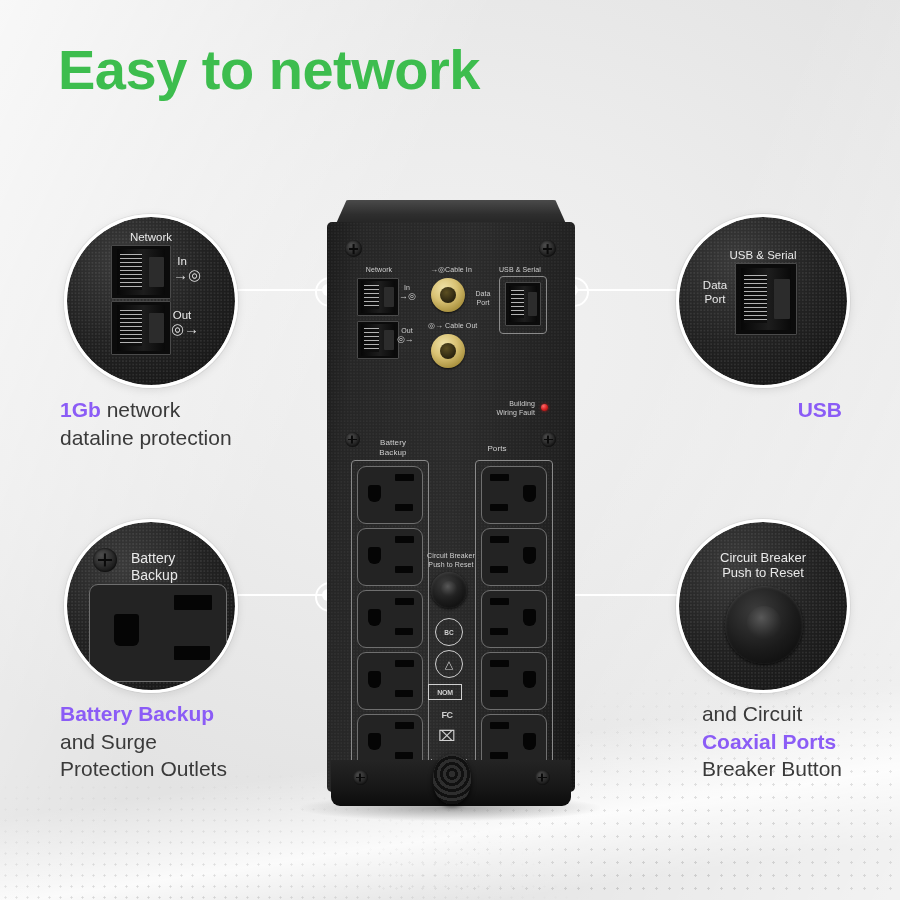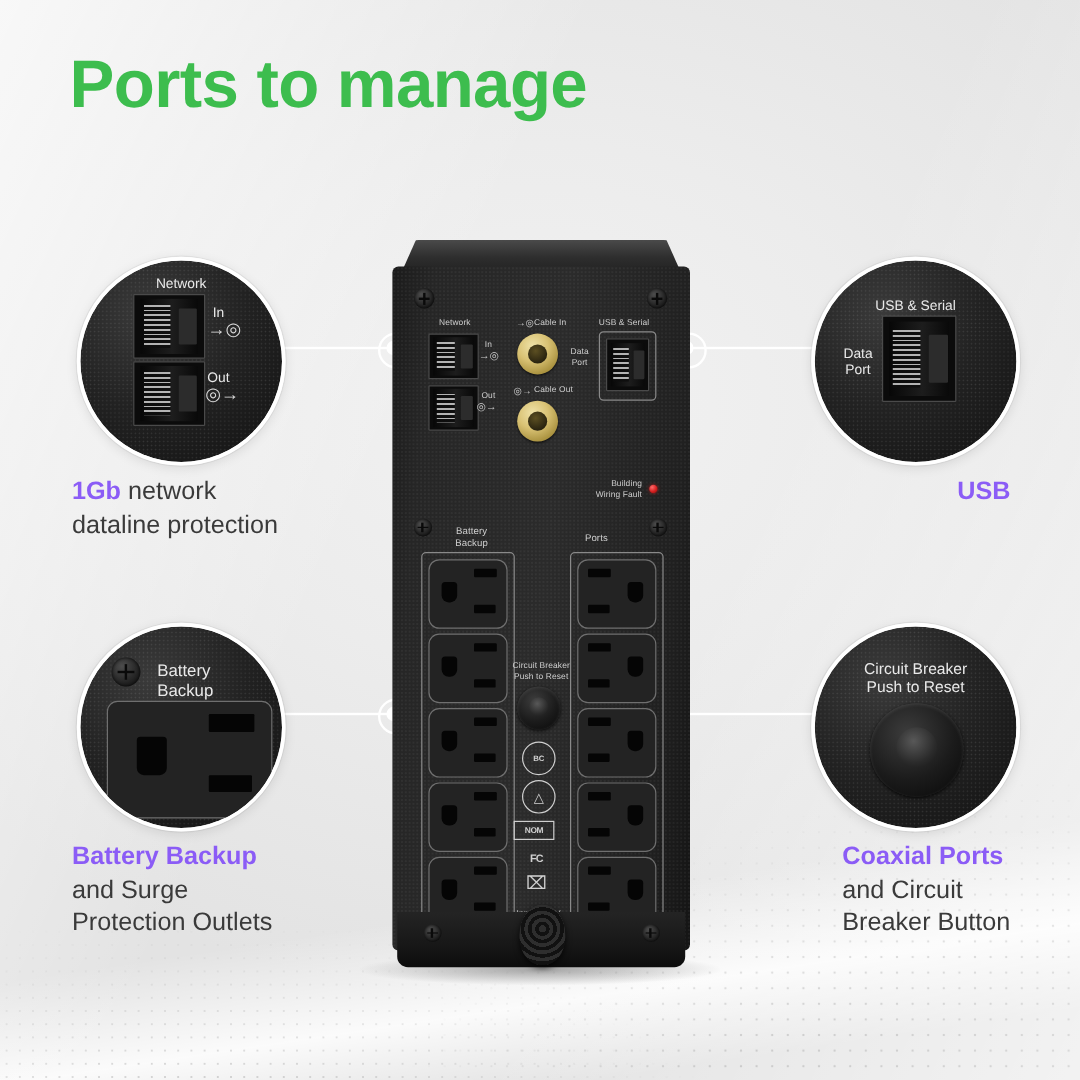--- a/index.html
+++ b/index.html
@@ -163,21 +163,21 @@
 <body>
 
 <div id="stage">
 
   <div class="bg-base"></div>
   <div class="bg-swoosh"></div>
   <div class="bg-wave2"></div>
   <div class="bg-wave"></div>
   <div class="bg-sheen"></div>
 
-  <div class="headline">Ports to manage</div>
+  <div class="headline">Easy to network</div>
 
   <div class="leader" style="left:232px;top:289px;width:96px;"></div>
   <div class="node" style="left:315px;top:277px;"></div>
 
   <div class="leader" style="left:572px;top:289px;width:106px;"></div>
   <div class="node" style="left:559px;top:277px;"></div>
 
   <div class="leader" style="left:232px;top:594px;width:96px;"></div>
   <div class="node" style="left:315px;top:582px;"></div>
 
@@ -211,21 +211,21 @@
     <div class="face"></div>
     <div class="grain"></div>
 
     <div class="mlabel" style="left:0;right:0;top:32px;">USB &amp; Serial</div>
 
     <div class="rj45" style="position:absolute;left:56px;top:46px;width:60px;height:70px;">
       <div class="cav"></div>
       <div class="pins"></div>
       <div class="tab"></div>
     </div>
-    <div class="mlabel" style="left:18px;top:72px;width:36px;">Data
+    <div class="mlabel" style="left:18px;top:62px;width:36px;">Data
 Port</div>
   </div>
 
   <div class="mag" id="mag-battery">
     <div class="face"></div>
     <div class="grain"></div>
 
     <div class="screw" style="left:26px;top:26px;width:24px;height:24px;"></div>
 
     <div class="mlabel" style="left:64px;top:28px;width:96px;font-size:14px;text-align:left;">Battery
@@ -265,24 +265,24 @@
 
   <div class="callout left" id="txt-battery">
     <div>
       <span class="hl">Battery Backup</span>
     </div>
     <div>and Surge</div>
     <div>Protection Outlets</div>
   </div>
 
   <div class="callout right" id="txt-coax">
+    <div>and Circuit</div>
     <div>
       <span class="hl">Coaxial Ports</span>
     </div>
-    <div>and Circuit</div>
     <div>Breaker Button</div>
   </div>
 
   <div class="dev-shadow"></div>
 
   <div id="device">
     <div class="dev-top"></div>
     <div class="dev-body">
       <div class="dev-grain"></div>
 

